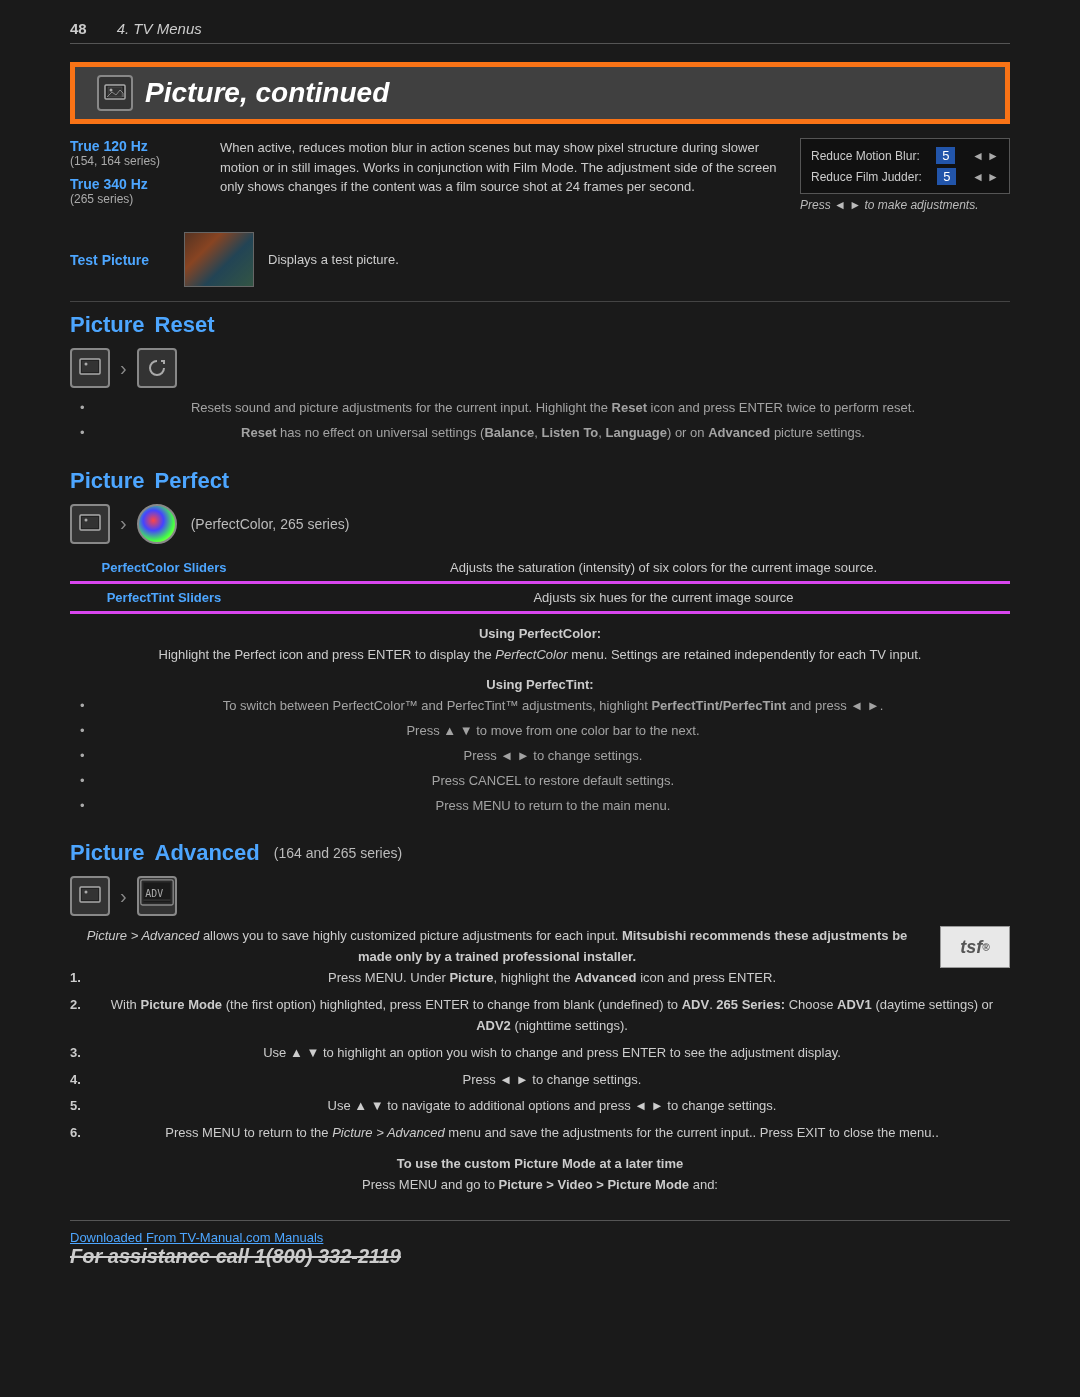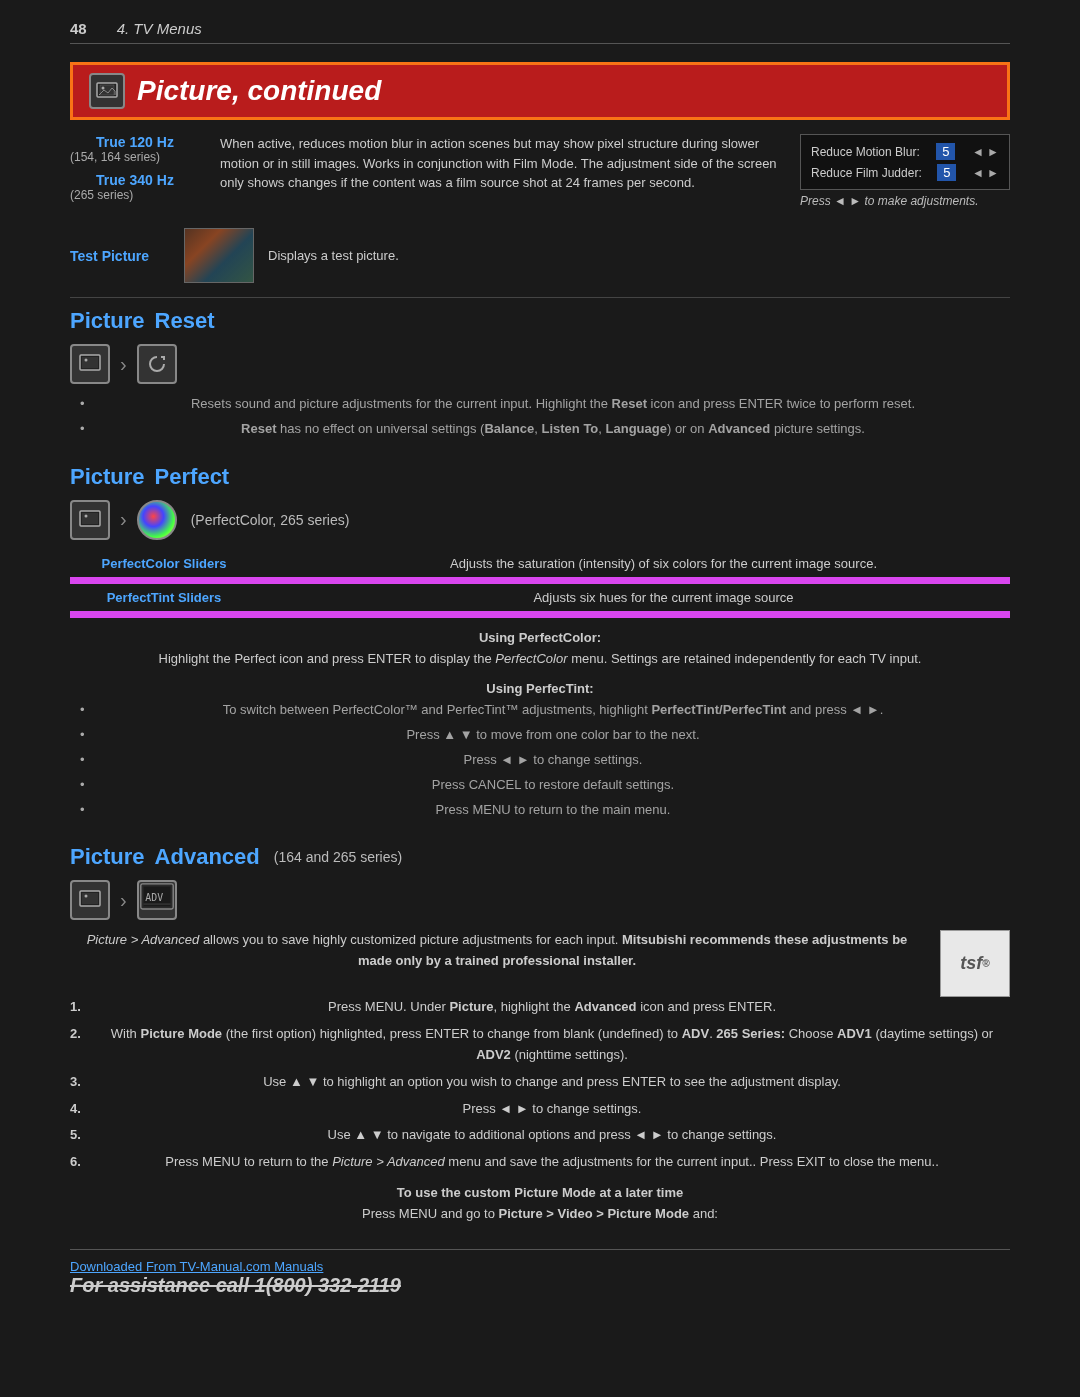--- a/index.html
+++ b/index.html
@@ -31,23 +31,23 @@
     .chapter-title {
       color: #ccc;
       font-style: italic;
       font-size: 15px;
     }
 
     
     .section-title-bar {
       display: flex;
       align-items: center;
-      background: #b91c1c;
-      border: 3px solid #f97316;
-      padding: 8px 16px;
+      background: #404040;
+      border: 5px solid #f97316;
+      padding: 8px 22px;
       margin-bottom: 14px;
     }
     .section-icon {
       width: 36px;
       height: 36px;
       background: #333;
       border: 2px solid #888;
       border-radius: 4px;
       display: flex;
       align-items: center;
@@ -73,21 +73,20 @@
       align-items: flex-start;
       gap: 20px;
     }
     .true-hz-labels {
       min-width: 130px;
     }
     .hz-label {
       color: #4da6ff;
       font-weight: bold;
       font-size: 14px;
-      text-align: center;
     }
     .hz-sublabel {
       color: #aaa;
       font-size: 12px;
       margin-bottom: 8px;
     }
     .true-hz-description {
       flex: 1;
       color: #ccc;
       font-size: 13px;
@@ -232,21 +231,21 @@
     }
     .bullet-list li::before {
       content: "•";
       position: absolute;
       left: 0;
       color: #aaa;
     }
 
     .table-row {
       display: flex;
-      border-bottom: 7px solid #d946ef;
+      border-bottom: 3px solid #d946ef;
       padding: 6px 0;
       gap: 47px;
     }
     .table-label {
       color: #4da6ff;
       font-weight: bold;
       font-size: 13px;
       min-width: 200px;
       padding-right: 12px;
     }
@@ -298,21 +297,21 @@
       gap: 16px;
     }
     .adv-text {
       flex: 1;
       font-size: 13px;
       color: #ccc;
       line-height: 1.6;
     }
     .tsf-badge {
       width: 70px;
-      height: 67px;
+      height: 42px;
       background: #e8e8e8;
       border: 1px solid #999;
       display: flex;
       align-items: center;
       justify-content: center;
       font-size: 18px;
       font-style: italic;
       font-weight: bold;
       color: #555;
       flex-shrink: 0;

